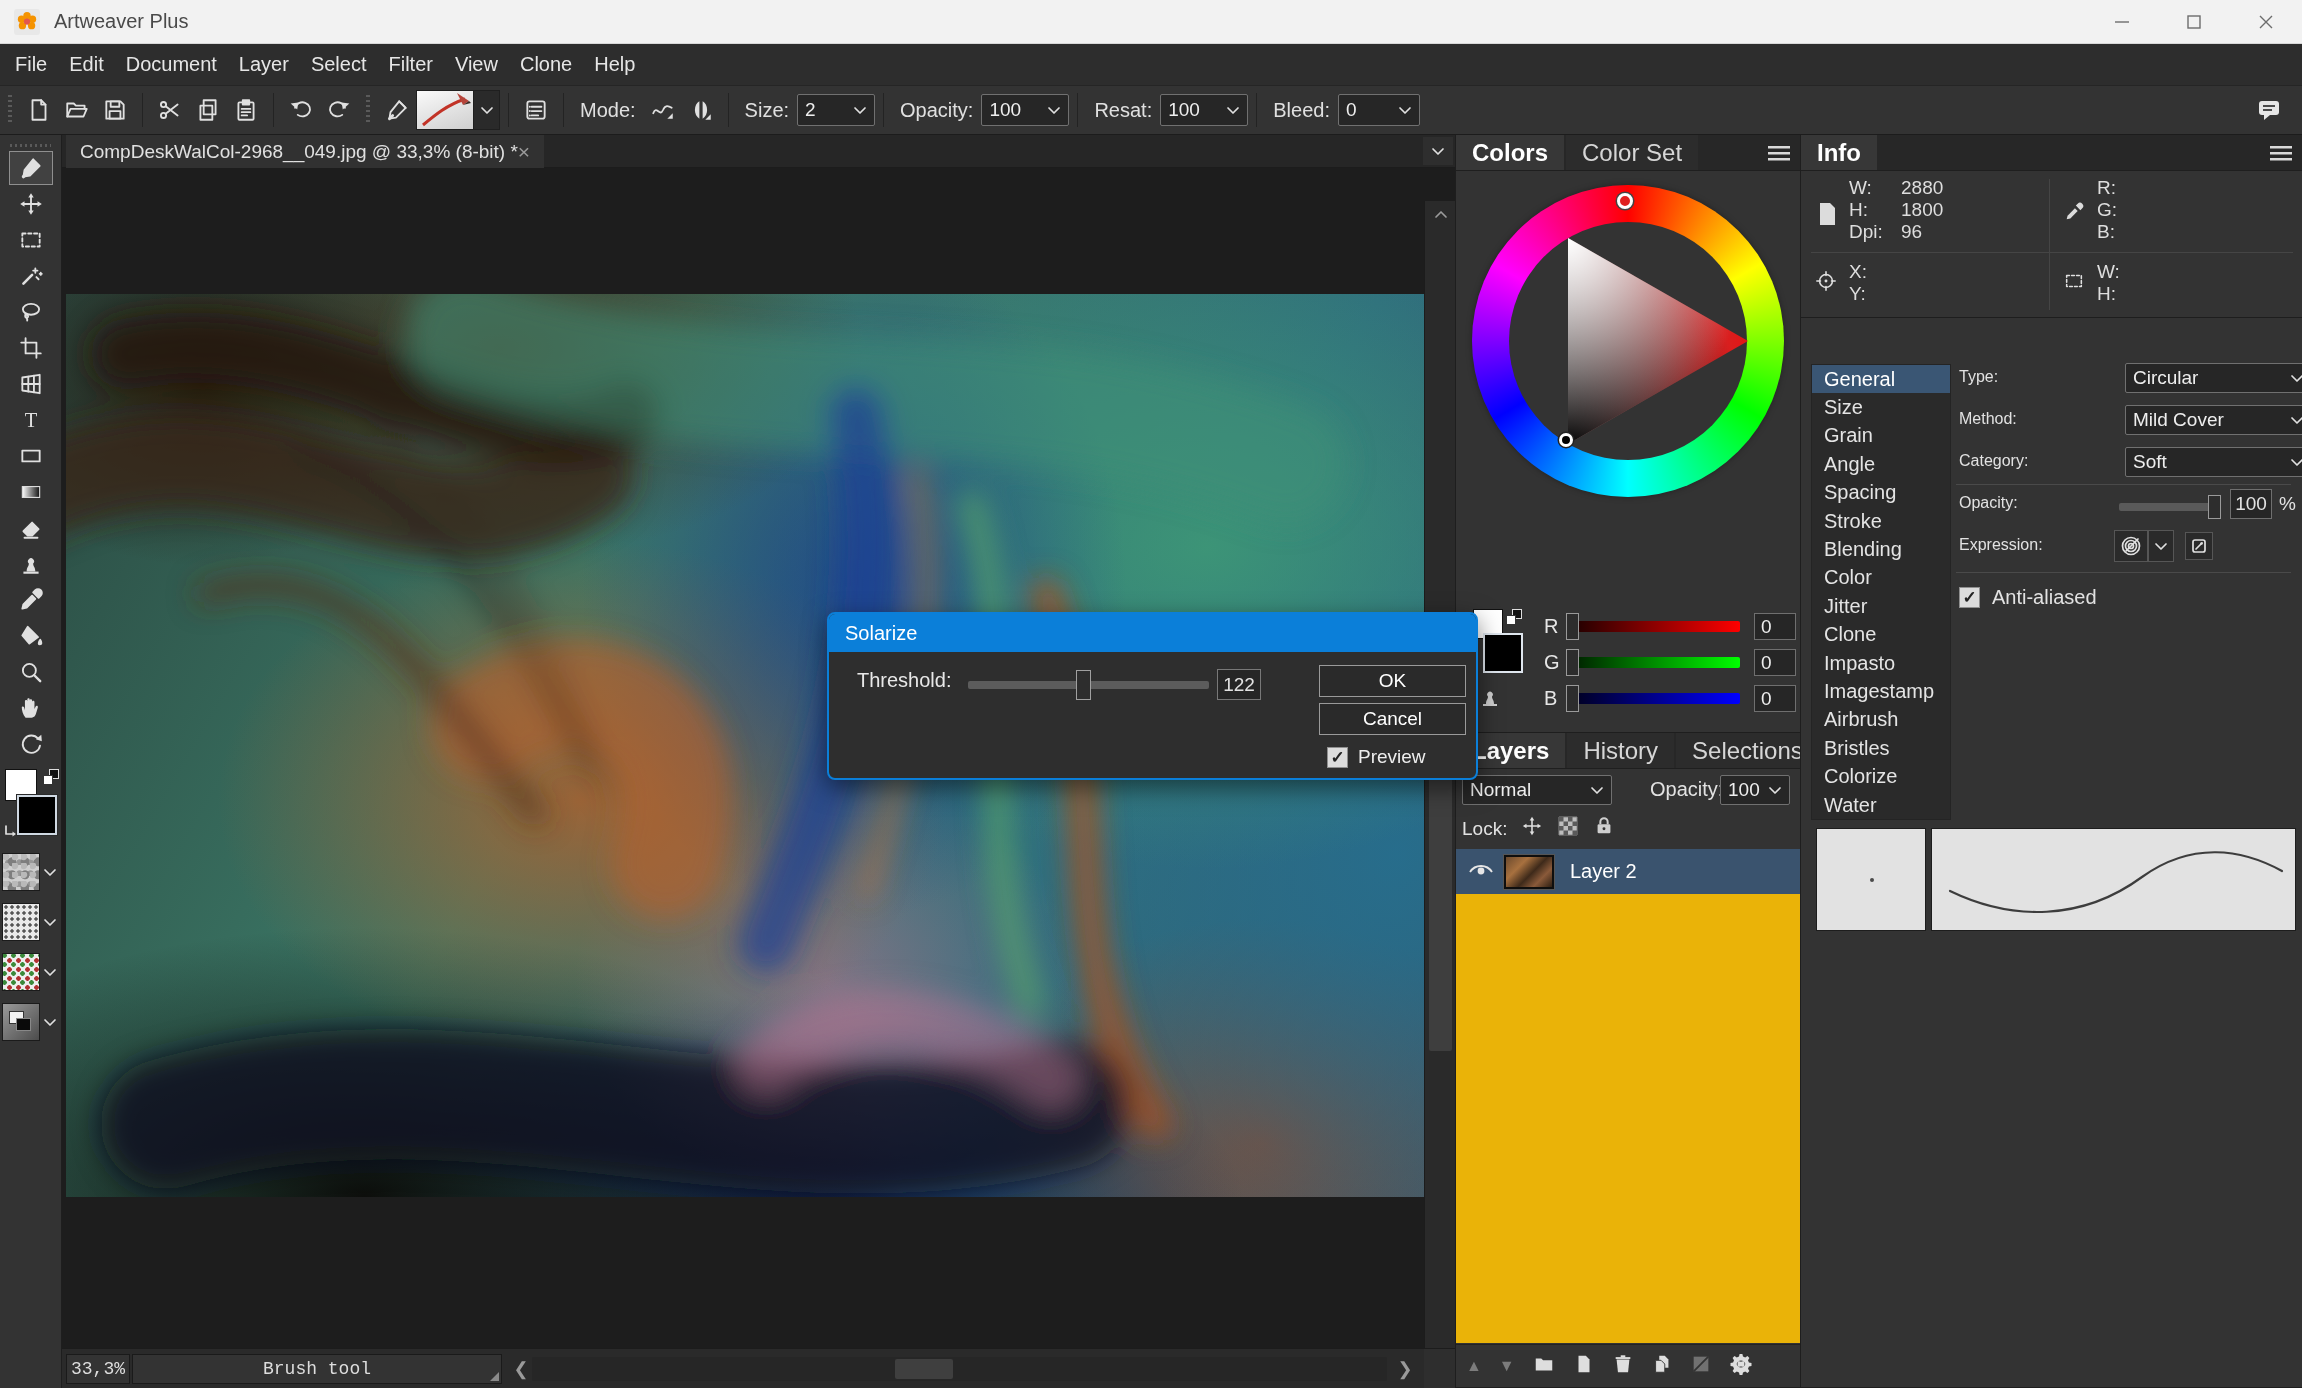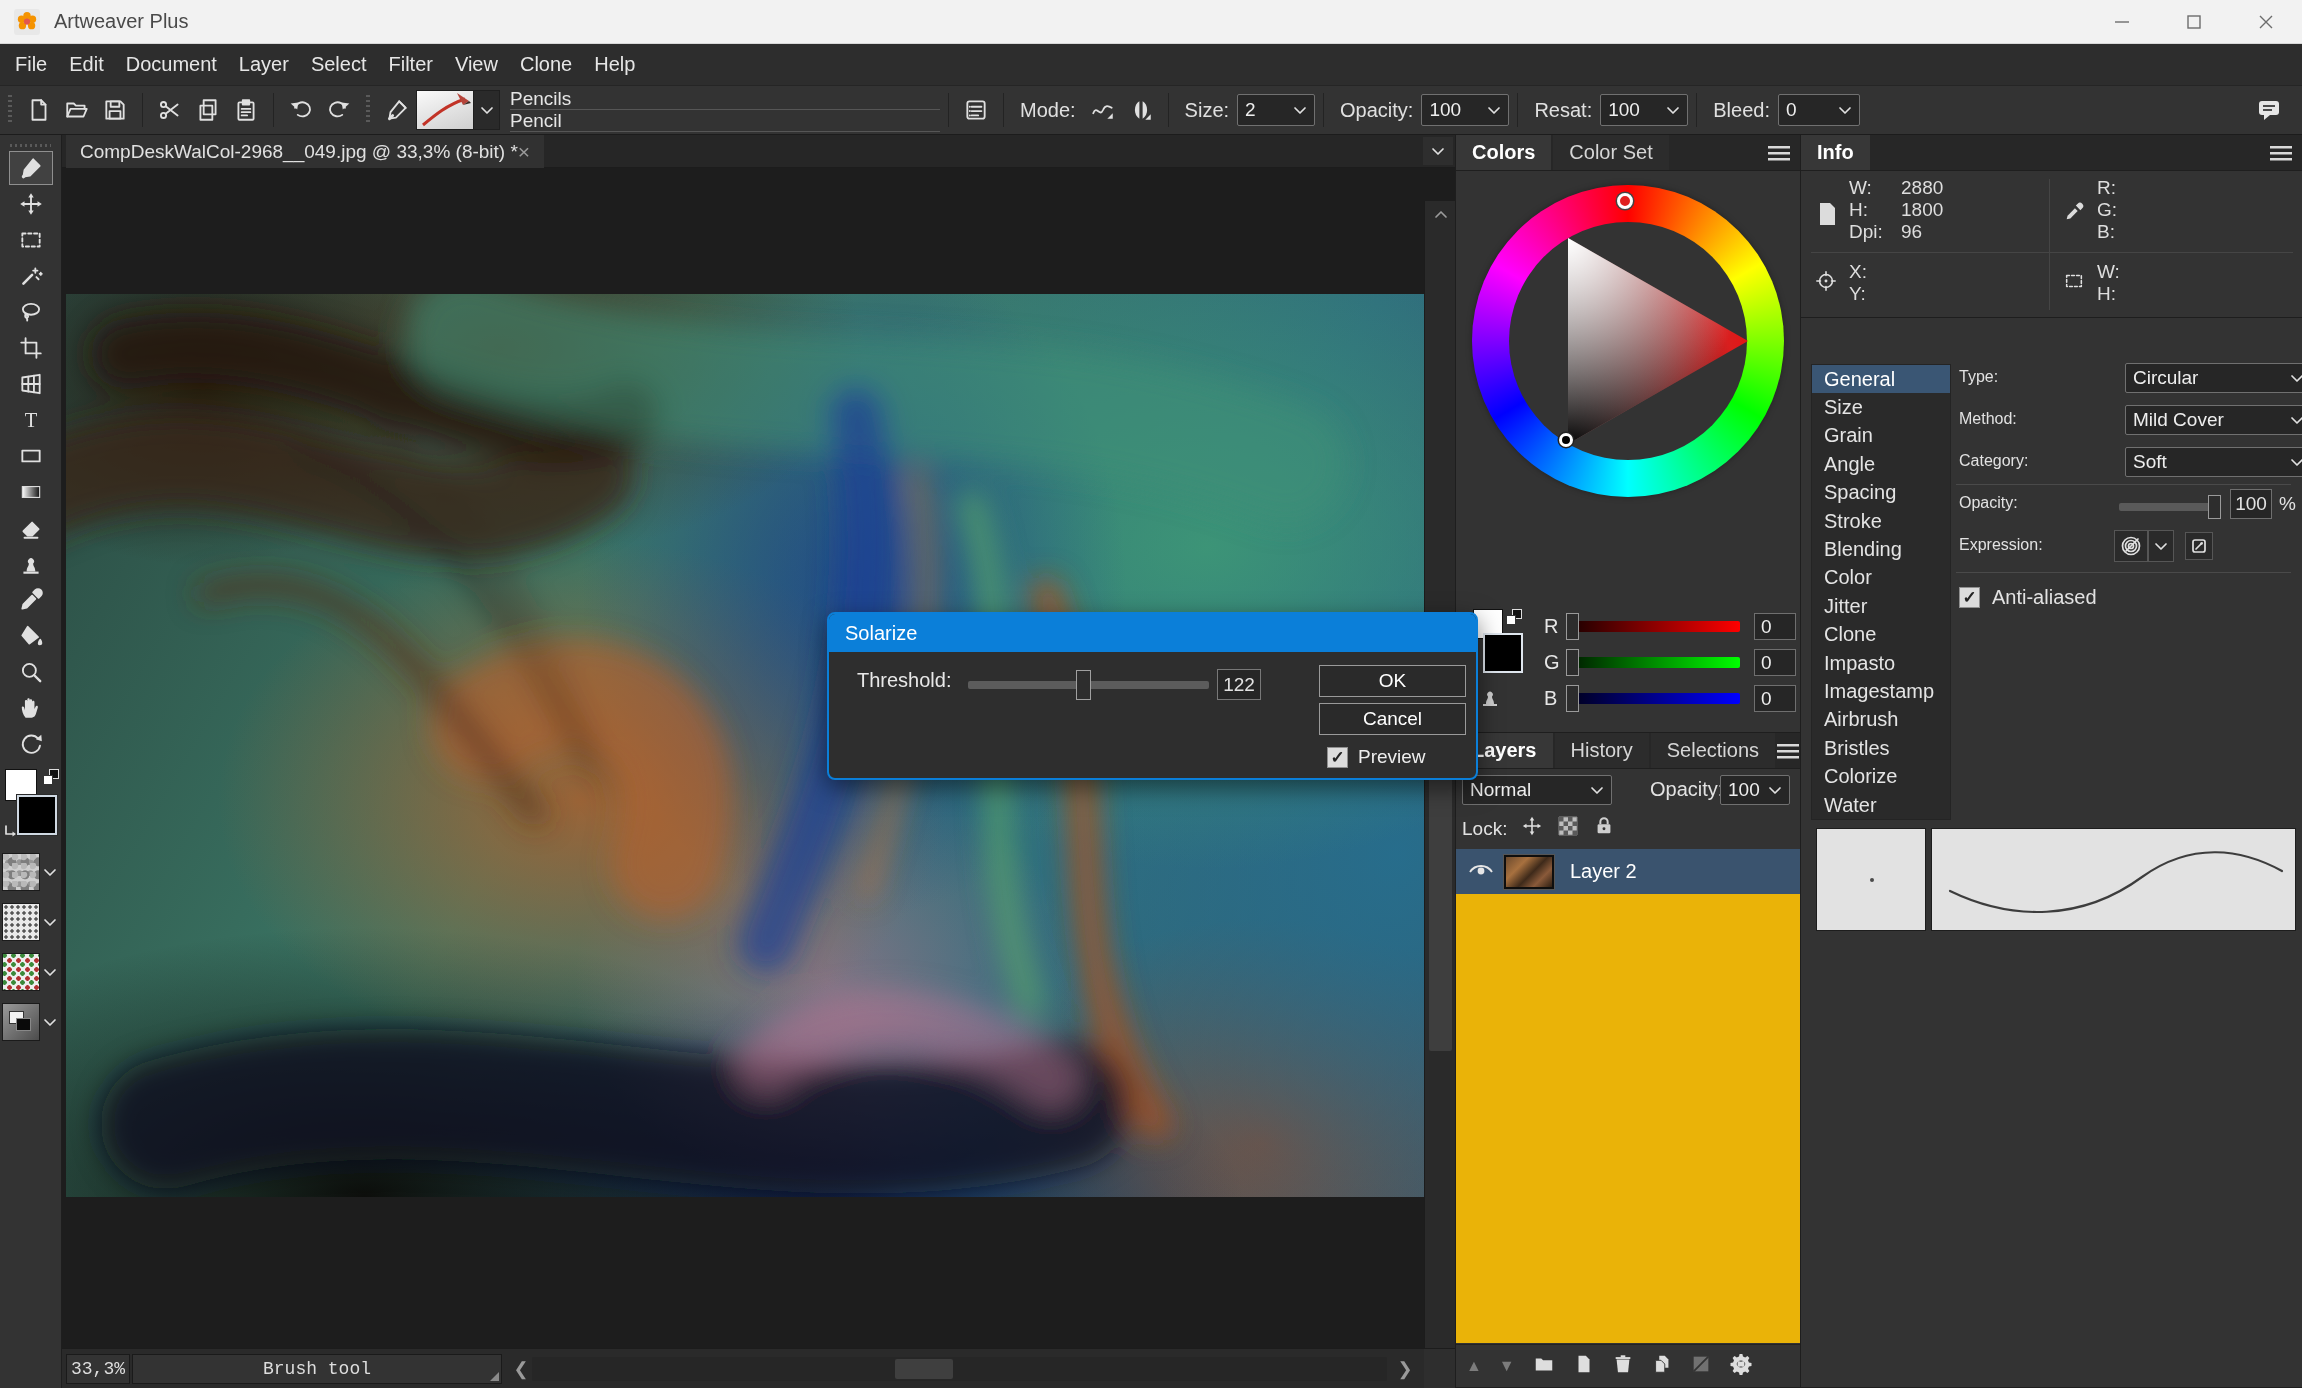--- a/index.html
+++ b/index.html
@@ -115,21 +115,21 @@
   .sb-arrow { position:absolute; top:5px; width:26px; height:30px; display:flex; align-items:center; justify-content:center; color:#9a9a9a; font-size:18px; }
   .hscroll { position:absolute; left:470px; top:8px; width:855px; height:24px; background:#262626; border-radius:2px; }
   .hscroll .thumb { position:absolute; left:363px; top:2px; width:58px; height:20px; background:#3f3f3f; border-radius:2px; }
   .sb-corner { position:absolute; right:0; top:0; width:31px; height:40px; background:#2e2e2e; }
 
   
   .right1 { position:absolute; left:1455px; top:0; width:345px; height:100%; background:#333; border-left:1px solid #1e1e1e; }
   .right2 { position:absolute; left:1800px; top:0; width:502px; height:100%; background:#333; border-left:1px solid #1e1e1e; }
   .panel { position:absolute; left:0; width:100%; border-bottom:1px solid #1e1e1e; }
   .ptabs { height:36px; background:#272727; display:flex; align-items:stretch; border-bottom:1px solid #1f1f1f; }
-  .ptab { padding:0 16px; display:flex; align-items:center; font-size:20px; color:#d6d6d6; background:#2c2c2c; margin-right:2px; }
+  .ptab { padding:0 16px; display:flex; align-items:center; font-size:24px; color:#d6d6d6; background:#2c2c2c; margin-right:2px; }
   .ptab.active { background:#373737; color:#fff; font-weight:bold; }
   .pmenu { margin-left:auto; display:flex; align-items:center; padding-right:10px; }
   .hamb { width:22px; height:16px;
           background:linear-gradient(#d9d9d9,#d9d9d9) 0 1px/100% 2.5px no-repeat,
                      linear-gradient(#d9d9d9,#d9d9d9) 0 7px/100% 2.5px no-repeat,
                      linear-gradient(#d9d9d9,#d9d9d9) 0 13px/100% 2.5px no-repeat; }
 
   
   .panel.colors { top:0; height:598px; }
   .wheel { position:absolute; left:16px; top:50px; width:312px; height:312px; }
@@ -351,24 +351,20 @@
           <path d="M6 34 C18 24 30 14 48 8" stroke="#c23327" stroke-width="3" fill="none"></path>
           <path d="M40 2 L52 10 L46 14 Z" fill="#b5443a"></path>
           <path d="M46 14 L52 10 L54 12 Z" fill="#3a2a24"></path>
         </svg>
     </div>
     <div class="brush-dd">
         <svg class="tsvg" width="14" height="10" viewBox="0 0 14 10">
           <polyline points="2,3 7,8 12,3"></polyline>
         </svg>
       </div>
-    <div class="brush-names">
-      <div>Pencils</div>
-      <div>Pencil</div>
-    </div>
     <div class="tb-sep"></div>
     <div class="tb-icon">
         <svg class="tsvg" width="26" height="26" viewBox="0 0 24 24">
           <rect x="4" y="4" width="16" height="16" rx="2"></rect>
           <path d="M8 9 H17 M8 13 H17 M8 17 H14"></path>
           <circle cx="6.3" cy="9" r=".9" fill="#e0e0e0" stroke="none"></circle>
           <circle cx="6.3" cy="13" r=".9" fill="#e0e0e0" stroke="none"></circle>
           <circle cx="6.3" cy="17" r=".9" fill="#e0e0e0" stroke="none"></circle>
         </svg>
       </div>

